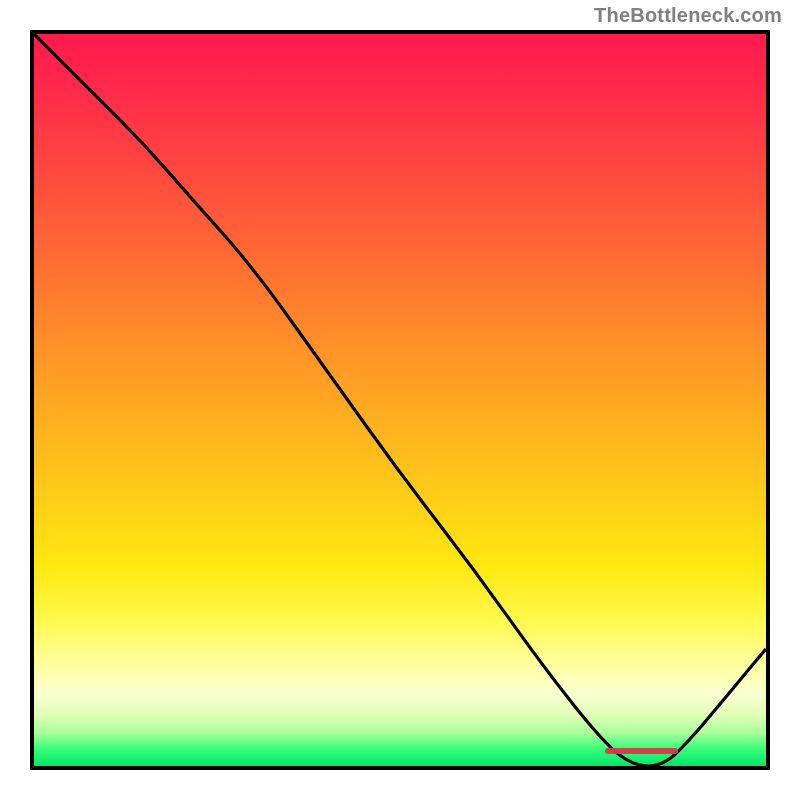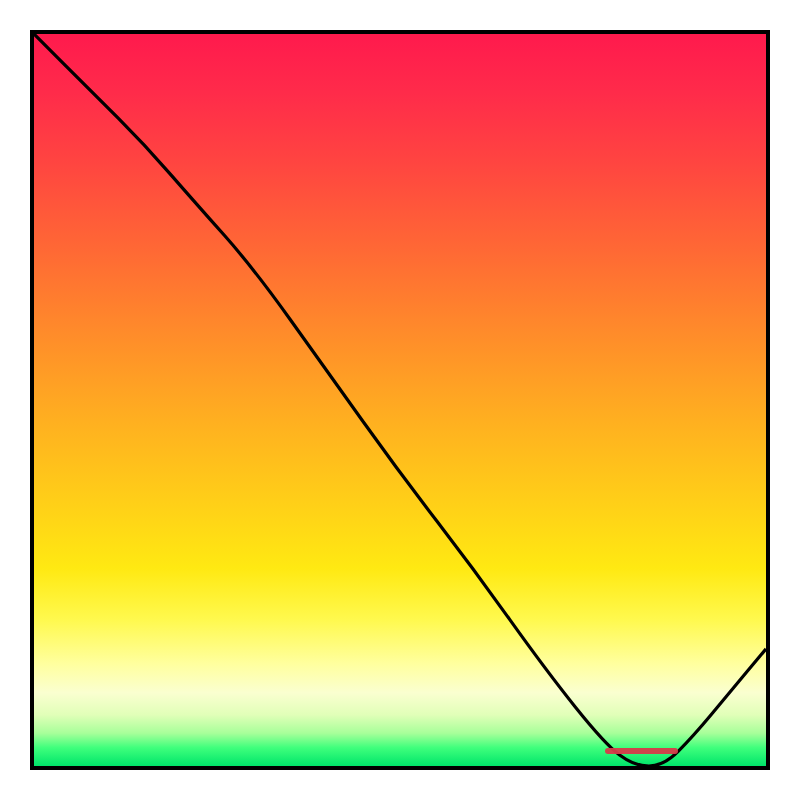--- a/index.html
+++ b/index.html
@@ -69,20 +69,21 @@
     border-radius: 3px;
     background: #d63b49;
     opacity: 0.95;
   }
 </style>
 </head>
 <body>
 
 <div class="page">
 
+  <div class="attribution">TheBottleneck.com</div>
 
   <div class="plot-area">
     <div class="gradient"></div>
 
     <svg class="curve" viewBox="0 0 732 732" preserveAspectRatio="none">
       <path id="curve-path" d="M 0,0 Q 0,0 29.28,29.279999999999973 Q 58.56,58.559999999999945 84.18,84.18 Q 109.8,109.80000000000007 135.42,139.08000000000004 Q 161.04,168.36 190.32,201.29999999999998 Q 219.6,234.23999999999995 256.2,285.47999999999996 Q 292.8,336.71999999999997 329.4,387.96 Q 366,439.2 402.6,486.78 Q 439.2,534.36 475.79999999999995,585.6 Q 512.4,636.84 541.6800000000001,673.44 Q 570.96,710.04 585.6,721.02 Q 600.24,732 614.88,732 Q 629.52,732 644.1600000000001,717.36 Q 658.8000000000001,702.72 677.1,680.76 Q 695.4,658.8 713.7,636.8399999999999 T 732,614.88" fill="none" stroke="#000000" stroke-width="3.2"></path>
     </svg>
 
     <div id="opt-marker" class="marker" style="left: 570.96px; width: 73.2px; top: 714.36px; background: rgb(214, 59, 73);"></div>
   </div>

